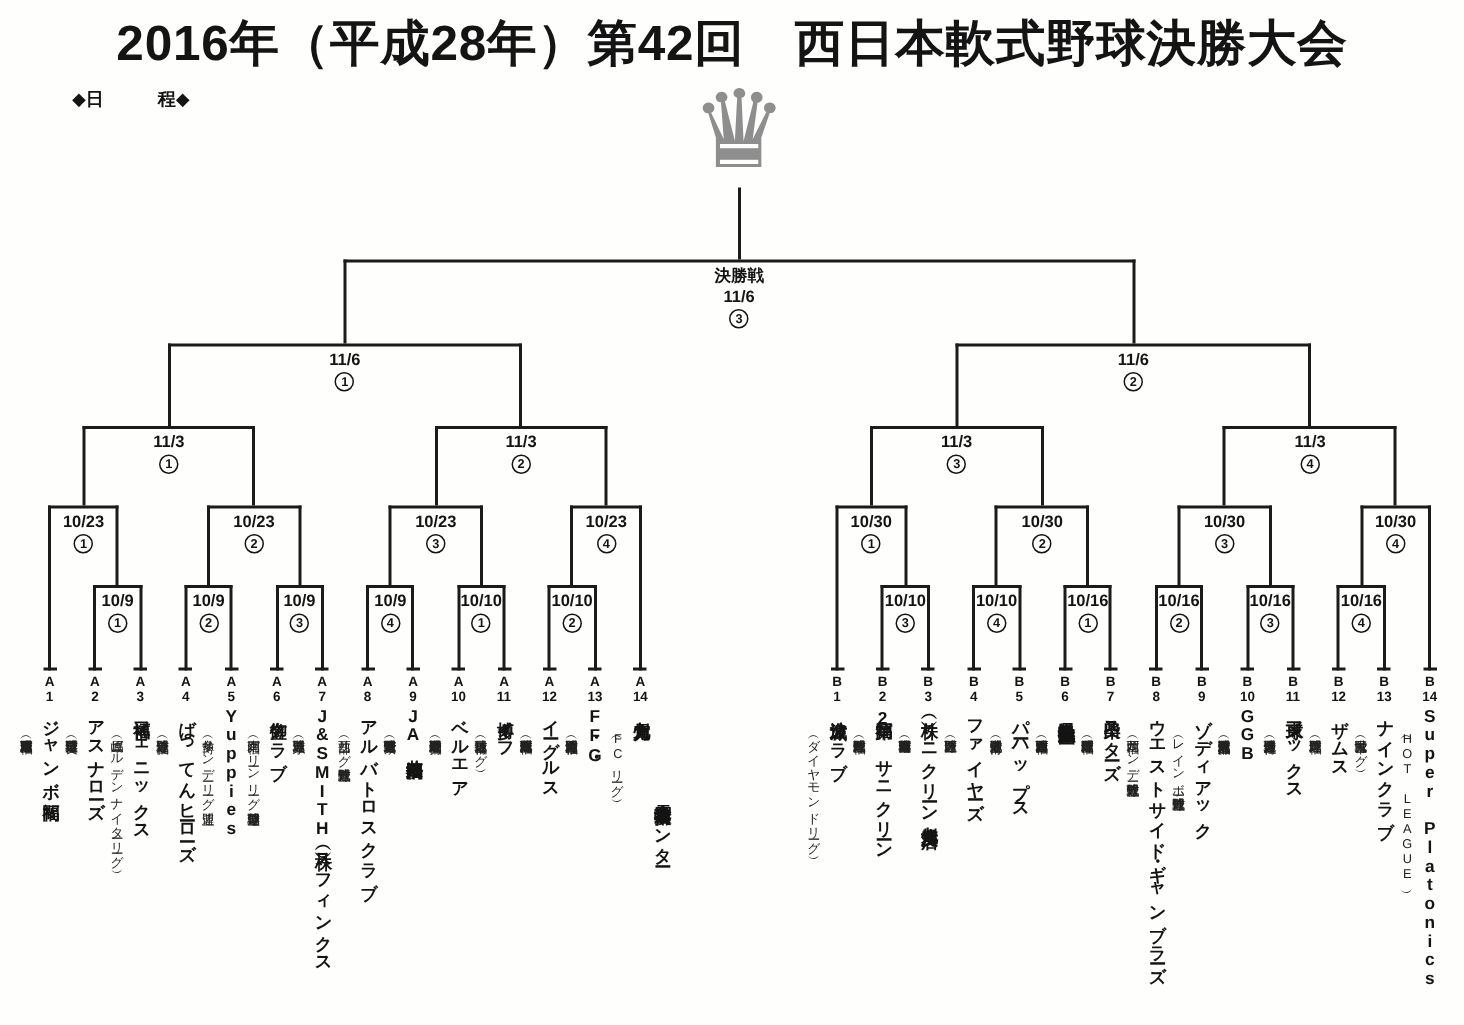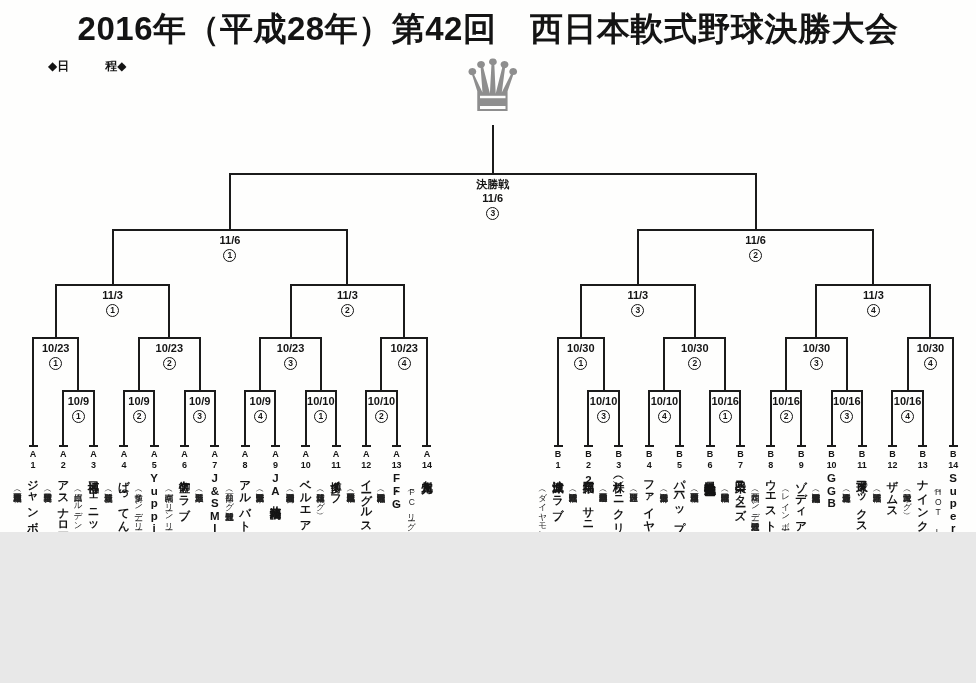--- a/index.html
+++ b/index.html
@@ -1,16 +1,16 @@
 <!DOCTYPE html>
 <html><head>
 <meta charset="utf-8">
 <style>
   html,body{margin:0;padding:0;background:#e8e8e8;}
-  .page{position:relative;width:976px;height:532px;background:#fefefd;overflow:hidden;
+  .page{position:relative;width:976px;height:683px;background:#fefefd;overflow:hidden;
         font-family:"Liberation Sans","DejaVu Sans",sans-serif;color:#141414;}
   .title{position:absolute;top:7px;left:0;right:0;text-align:center;
          font-size:33px;font-weight:bold;letter-spacing:0.5px;white-space:nowrap;}
   .sched{position:absolute;left:48px;top:58px;font-size:12px;font-weight:bold;}
   .times{position:absolute;left:48px;top:91px;font-size:12px;font-weight:bold;}
   .times .item{margin-right:13px;white-space:nowrap;}
   .crown{position:absolute;top:46px;width:80px;text-align:center;font-size:72px;line-height:80px;
          color:#8e8e8e;font-family:"DejaVu Sans",sans-serif;}
   .hline,.vline,.tick{position:absolute;background:#1b1b1b;}
   .hline{height:2px;}

